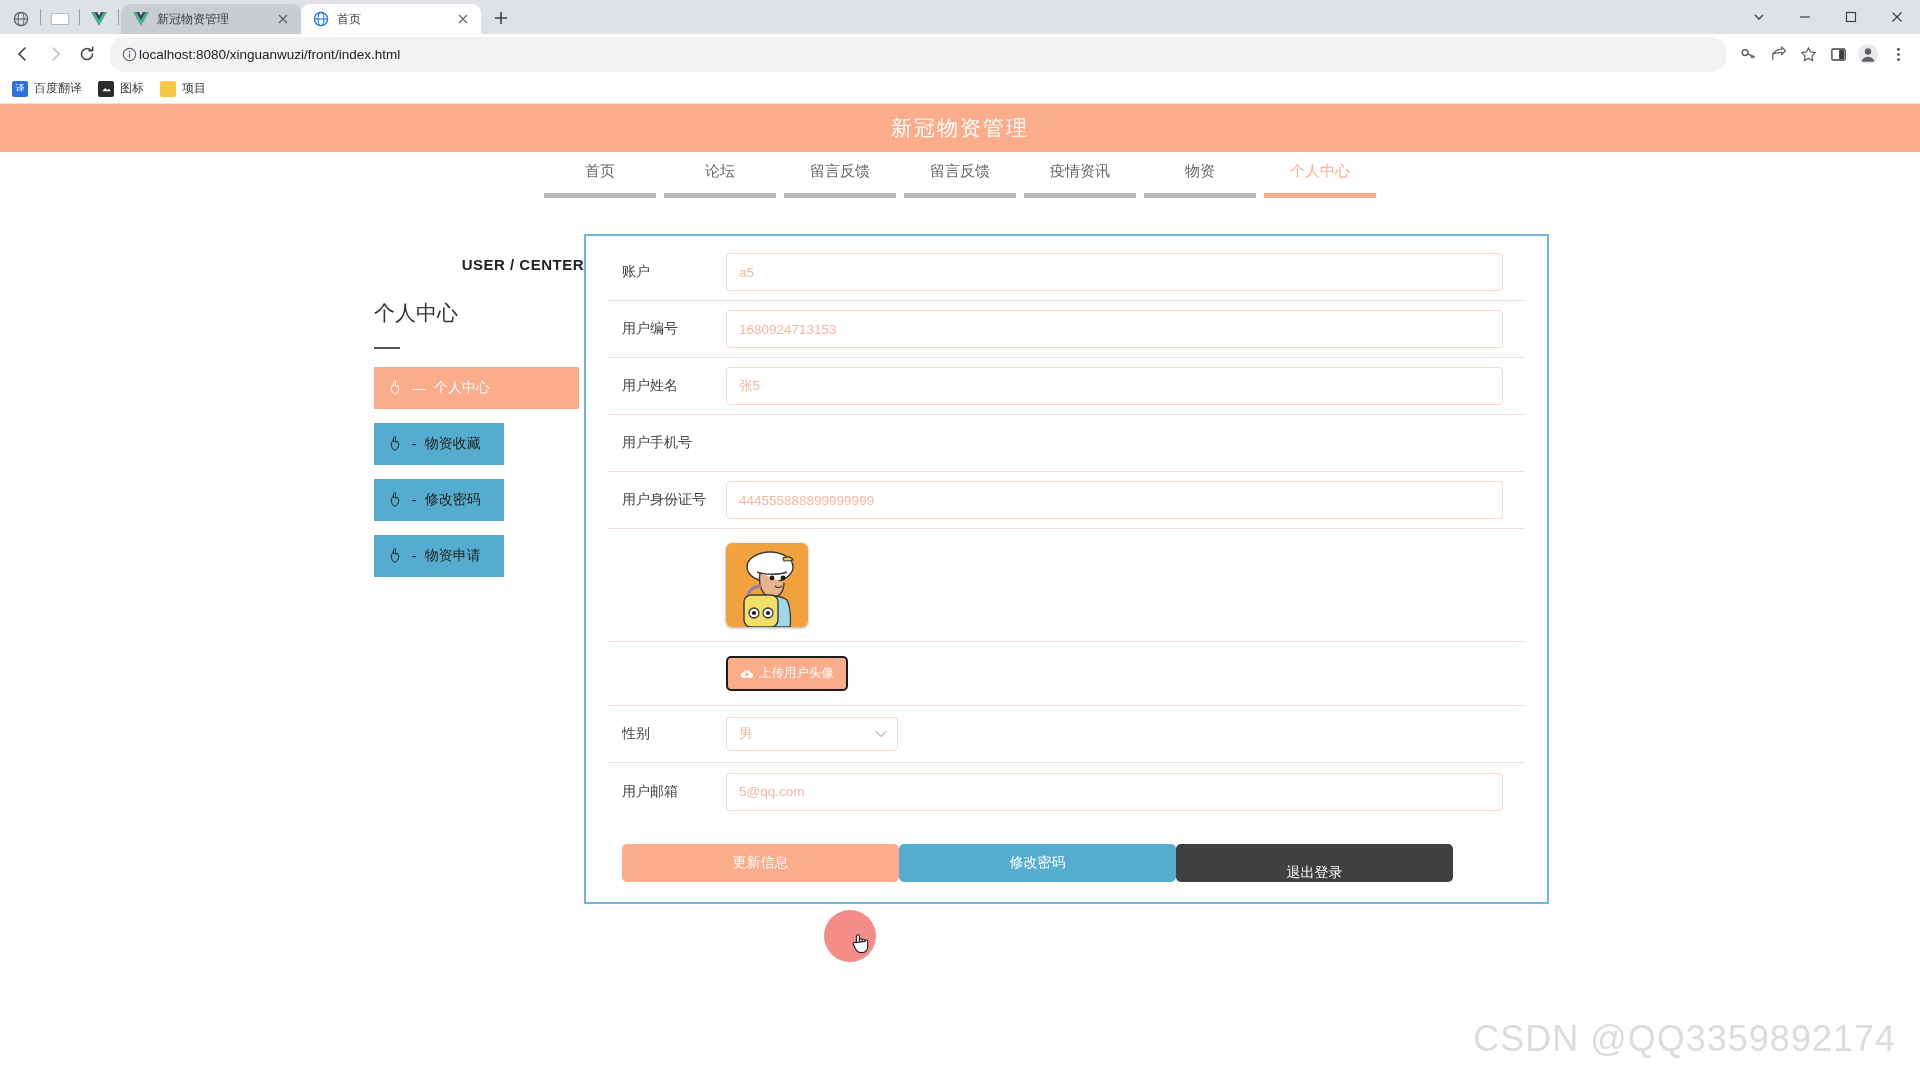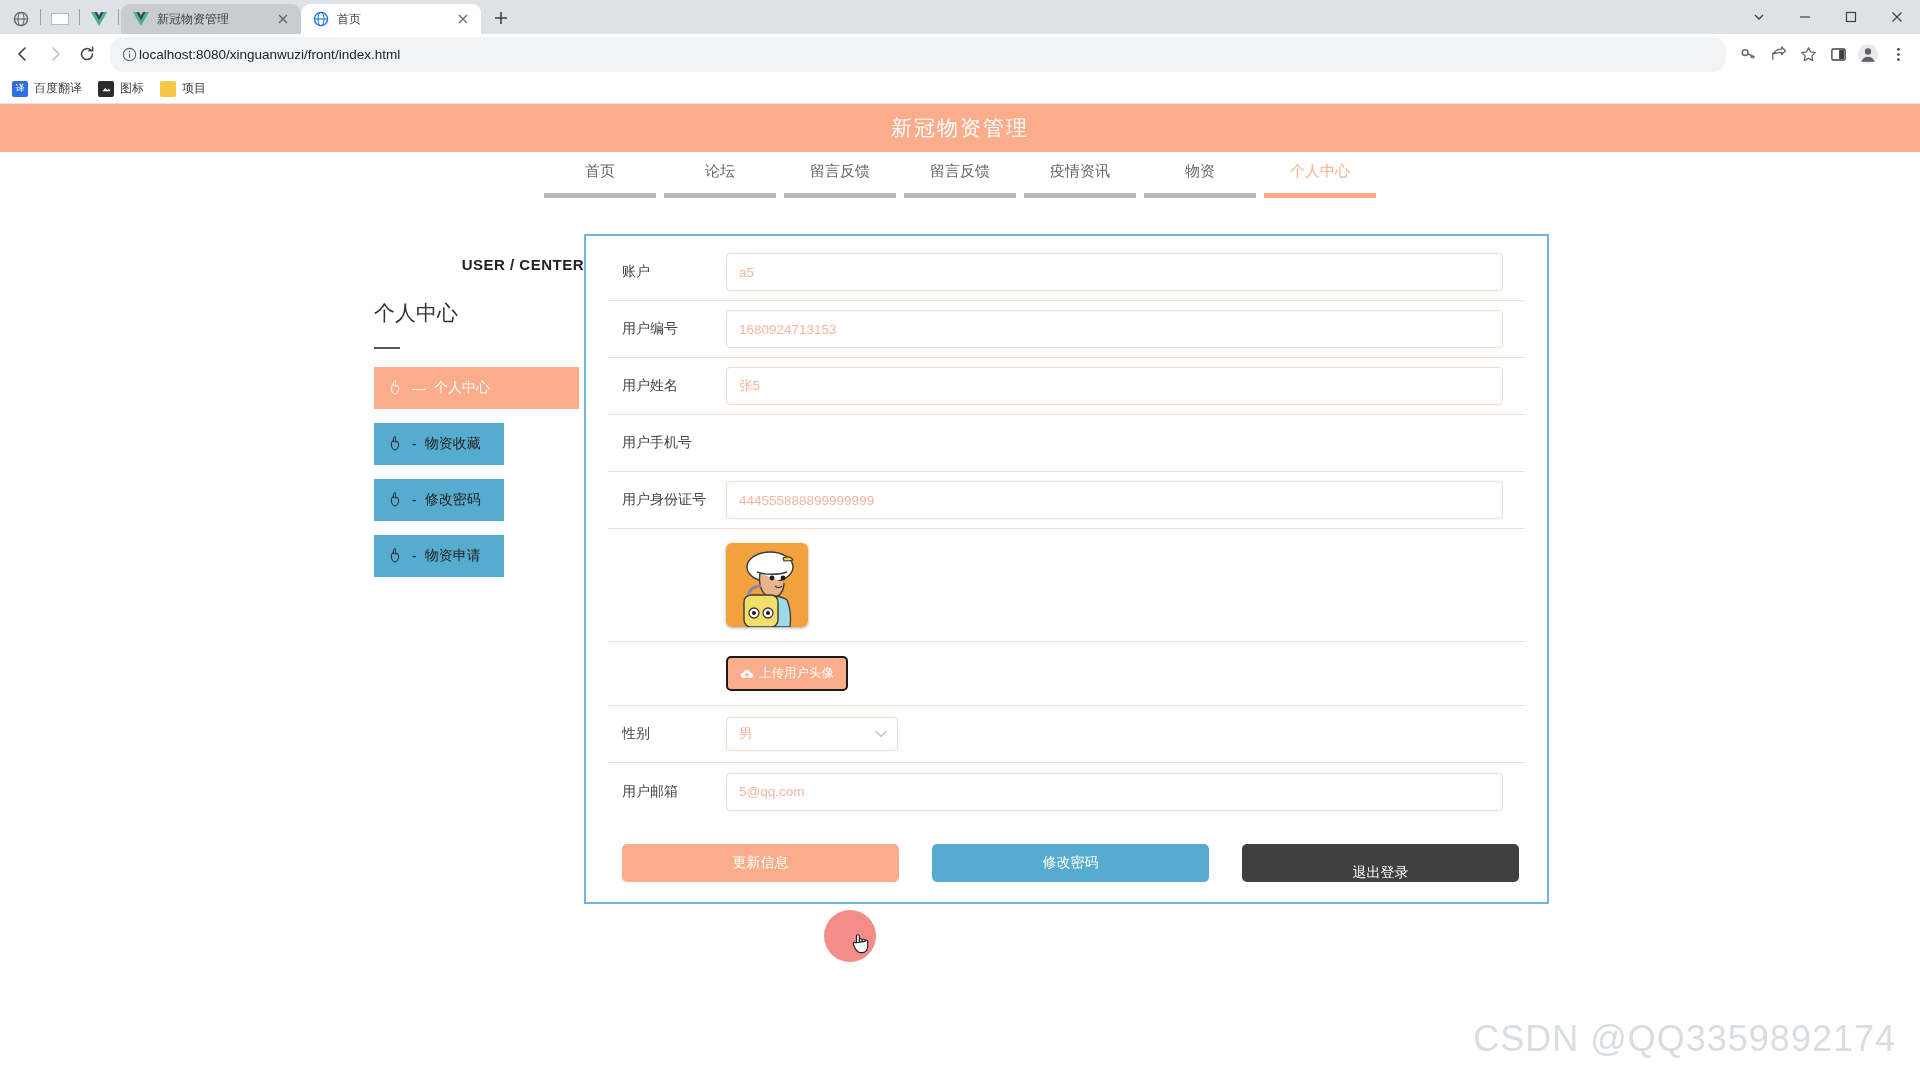--- a/index.html
+++ b/index.html
@@ -118,21 +118,21 @@
   .smiley { width: 26px; height: 26px; flex: none; }
 
   .upload-row { padding: 14px 0 14px 118px; border-bottom: 1px solid #f2dfd8; }
   .upload-btn {
     display: inline-flex; align-items: center; gap: 5px;
     background: #FBAC8B; border: 2px solid #1b1b1b; border-radius: 5px;
     color: #fff; font-size: 12.5px; padding: 7px 12px;
   }
   .cloud { width: 14px; height: 14px; flex: none; }
 
-  .btn-row { display: flex; gap: 33px; padding: 24px 0 0 14px; }
+  .btn-row { display: flex; padding: 24px 0 0 14px; }
   .abtn { width: 277px; height: 38px; border-radius: 5px; color: #fff; font-size: 14px;
           display: flex; align-items: center; justify-content: center; }
   .abtn.update { background: #FBAC8B; }
   .abtn.pwd { background: #55ACCE; }
   .abtn.logout { background: #404040; align-items: flex-end; }
 
   .click-dot {
     position: absolute; width: 52px; height: 52px; border-radius: 50%;
     background: #f2746e; opacity: .82; pointer-events: none;
   }

